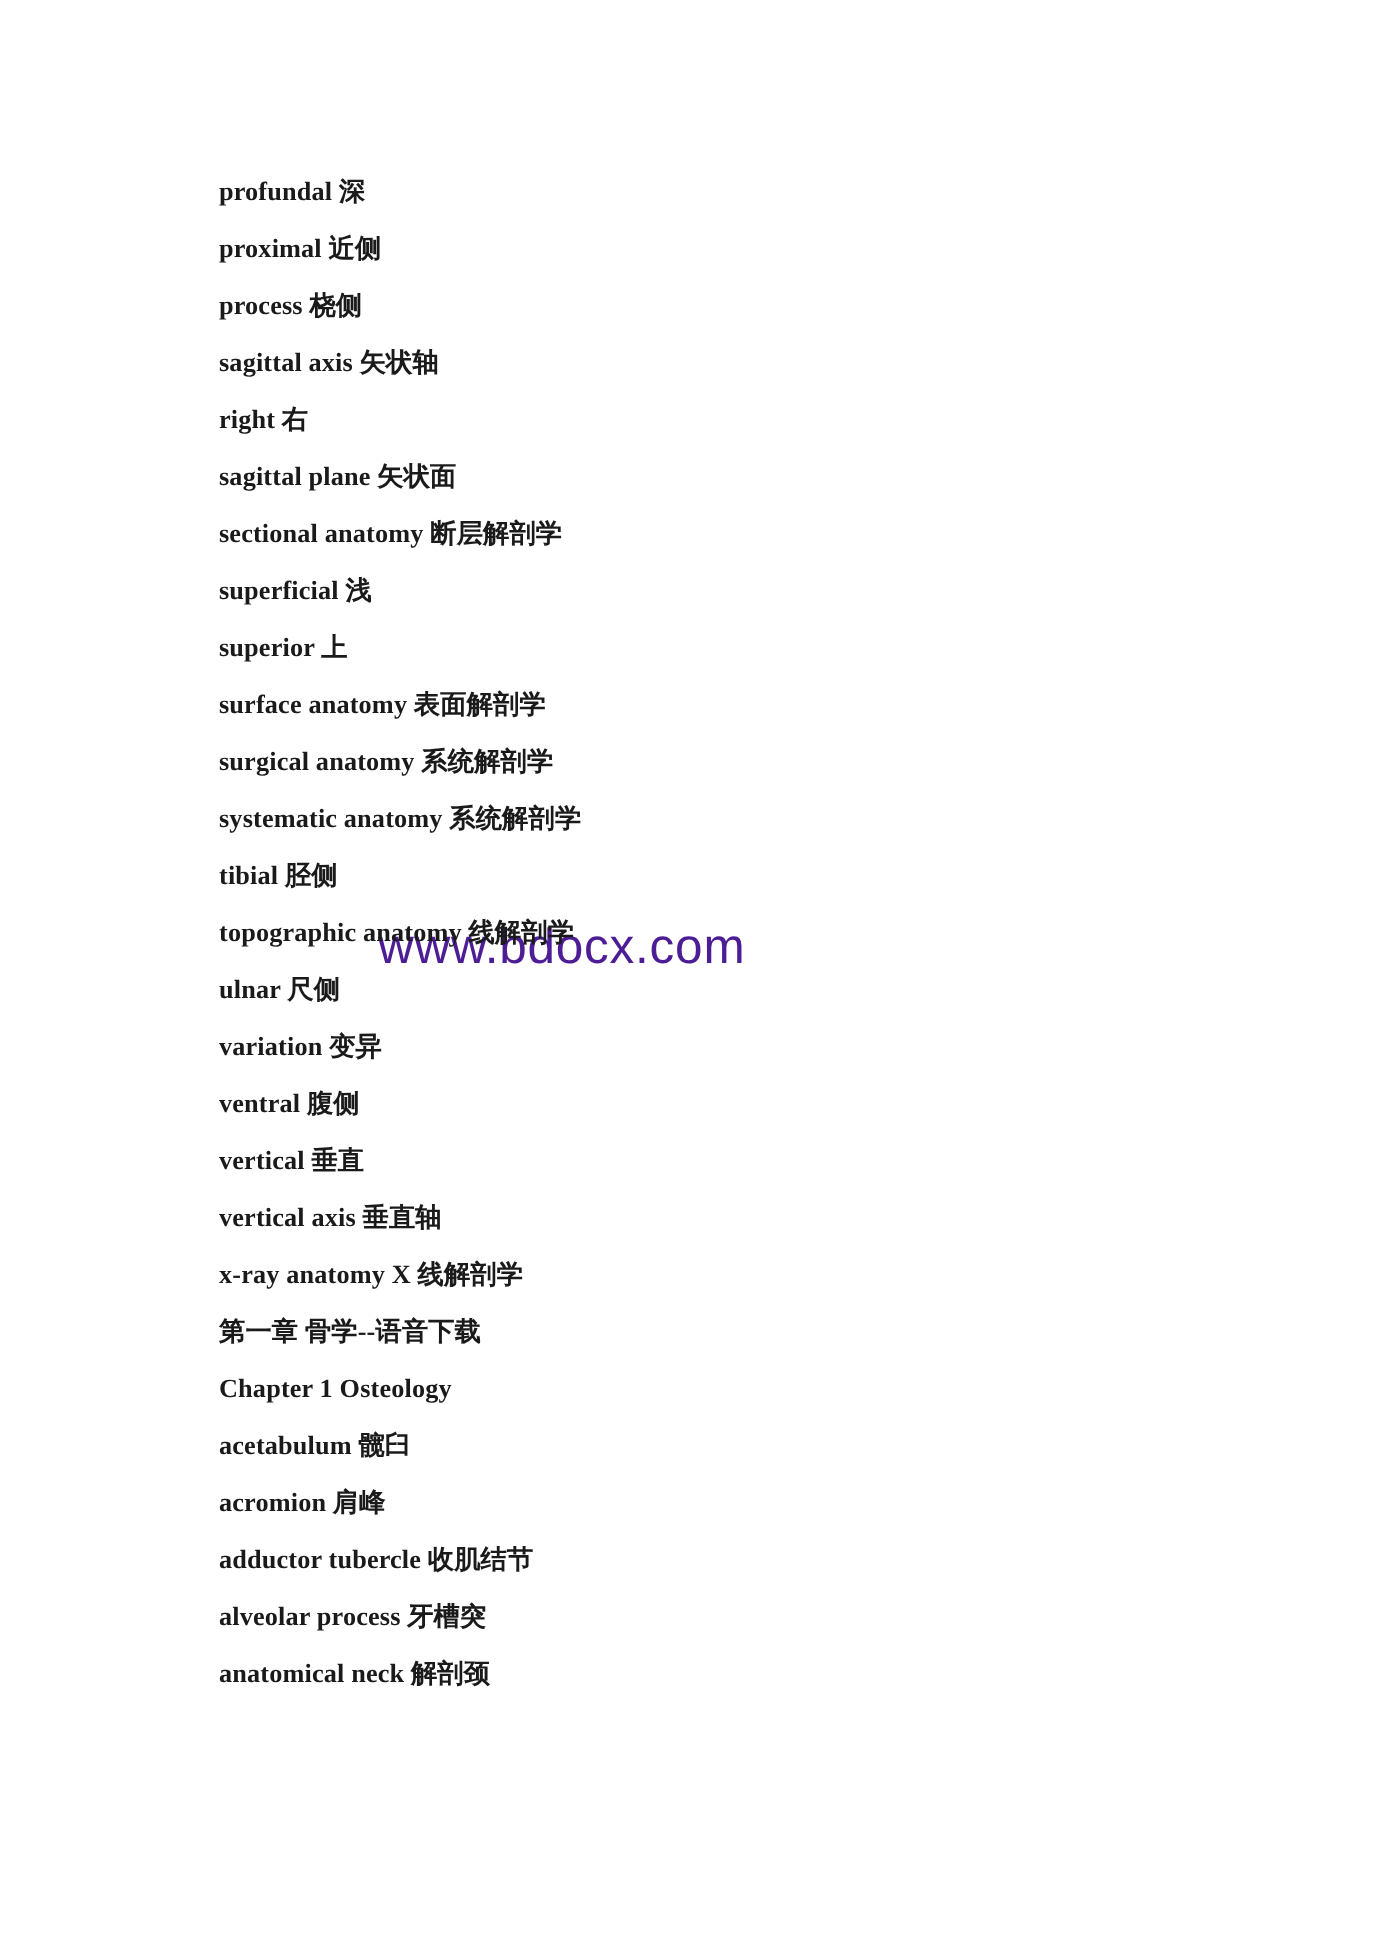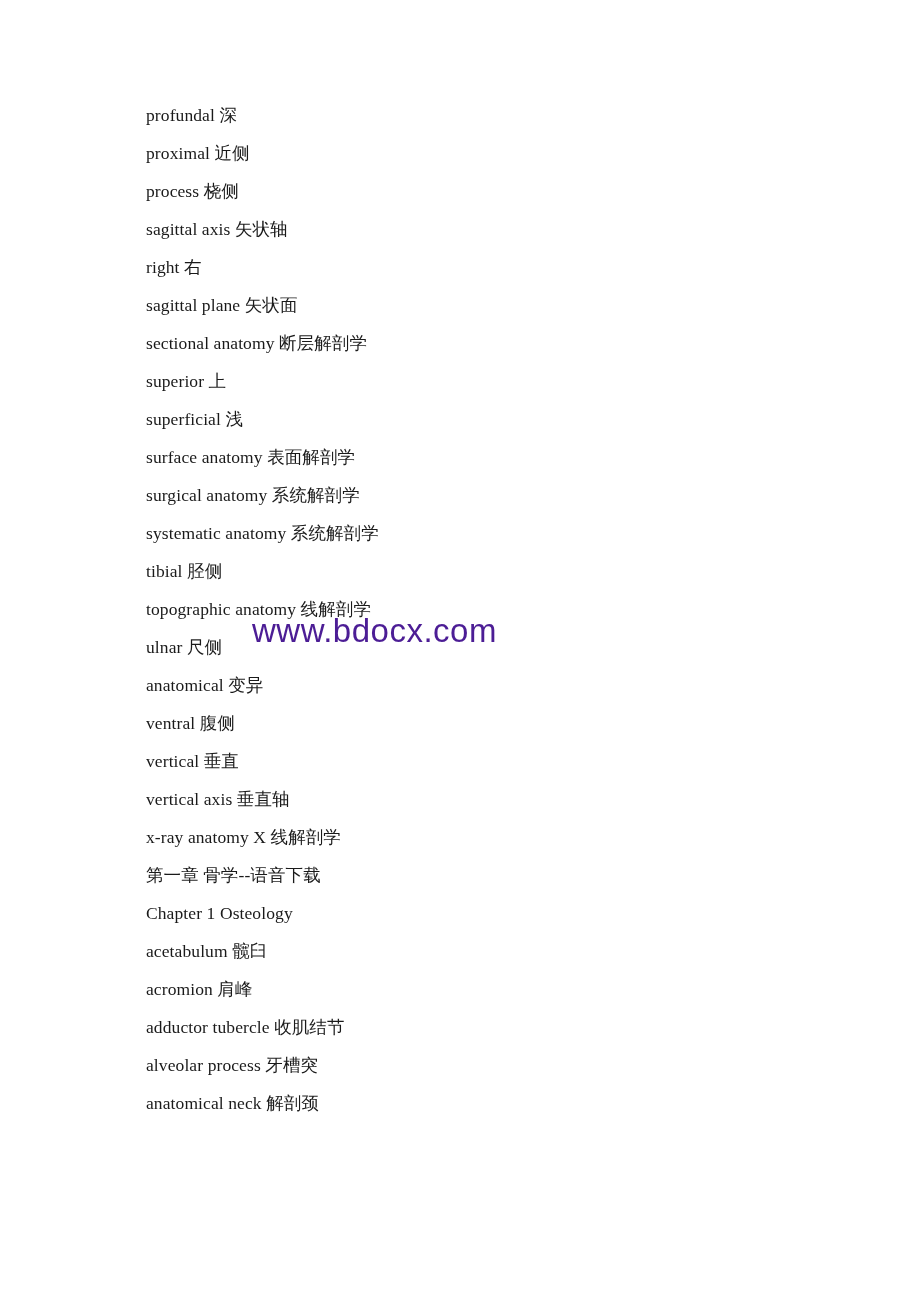--- a/index.html
+++ b/index.html
@@ -37,23 +37,24 @@
     letter-spacing: 0.5px;
     color: #4c1d95;
     white-space: nowrap;
     pointer-events: none;
     z-index: 1;
     user-select: none;
   }
   #content {
     position: absolute;
     left: 146px;
-    top: 96px;
+    top: 108px;
     width: 700px;
     z-index: 2;
+    font-weight: bold;
   }
   .term-line {
     font-size: 17.5px;
     line-height: 38px;
     height: 38px;
     color: #1a1a1a;
     white-space: nowrap;
     letter-spacing: 0.1px;
   }
 </style>
@@ -65,29 +66,29 @@
   <div id="watermark">www.bdocx.com</div>
 
   <div id="content">
       <div class="term-line">profundal 深</div>
       <div class="term-line">proximal 近侧</div>
       <div class="term-line">process 桡侧</div>
       <div class="term-line">sagittal axis 矢状轴</div>
       <div class="term-line">right 右</div>
       <div class="term-line">sagittal plane 矢状面</div>
       <div class="term-line">sectional anatomy 断层解剖学</div>
+      <div class="term-line">superficial 浅</div>
       <div class="term-line">superior 上</div>
-      <div class="term-line">superficial 浅</div>
       <div class="term-line">surface anatomy 表面解剖学</div>
       <div class="term-line">surgical anatomy 系统解剖学</div>
       <div class="term-line">systematic anatomy 系统解剖学</div>
       <div class="term-line">tibial 胫侧</div>
       <div class="term-line">topographic anatomy 线解剖学</div>
       <div class="term-line">ulnar 尺侧</div>
-      <div class="term-line">anatomical 变异</div>
+      <div class="term-line">variation 变异</div>
       <div class="term-line">ventral 腹侧</div>
       <div class="term-line">vertical 垂直</div>
       <div class="term-line">vertical axis 垂直轴</div>
       <div class="term-line">x-ray anatomy X 线解剖学</div>
       <div class="term-line">第一章 骨学--语音下载</div>
       <div class="term-line">Chapter 1 Osteology</div>
       <div class="term-line">acetabulum 髋臼</div>
       <div class="term-line">acromion 肩峰</div>
       <div class="term-line">adductor tubercle 收肌结节</div>
       <div class="term-line">alveolar process 牙槽突</div>

